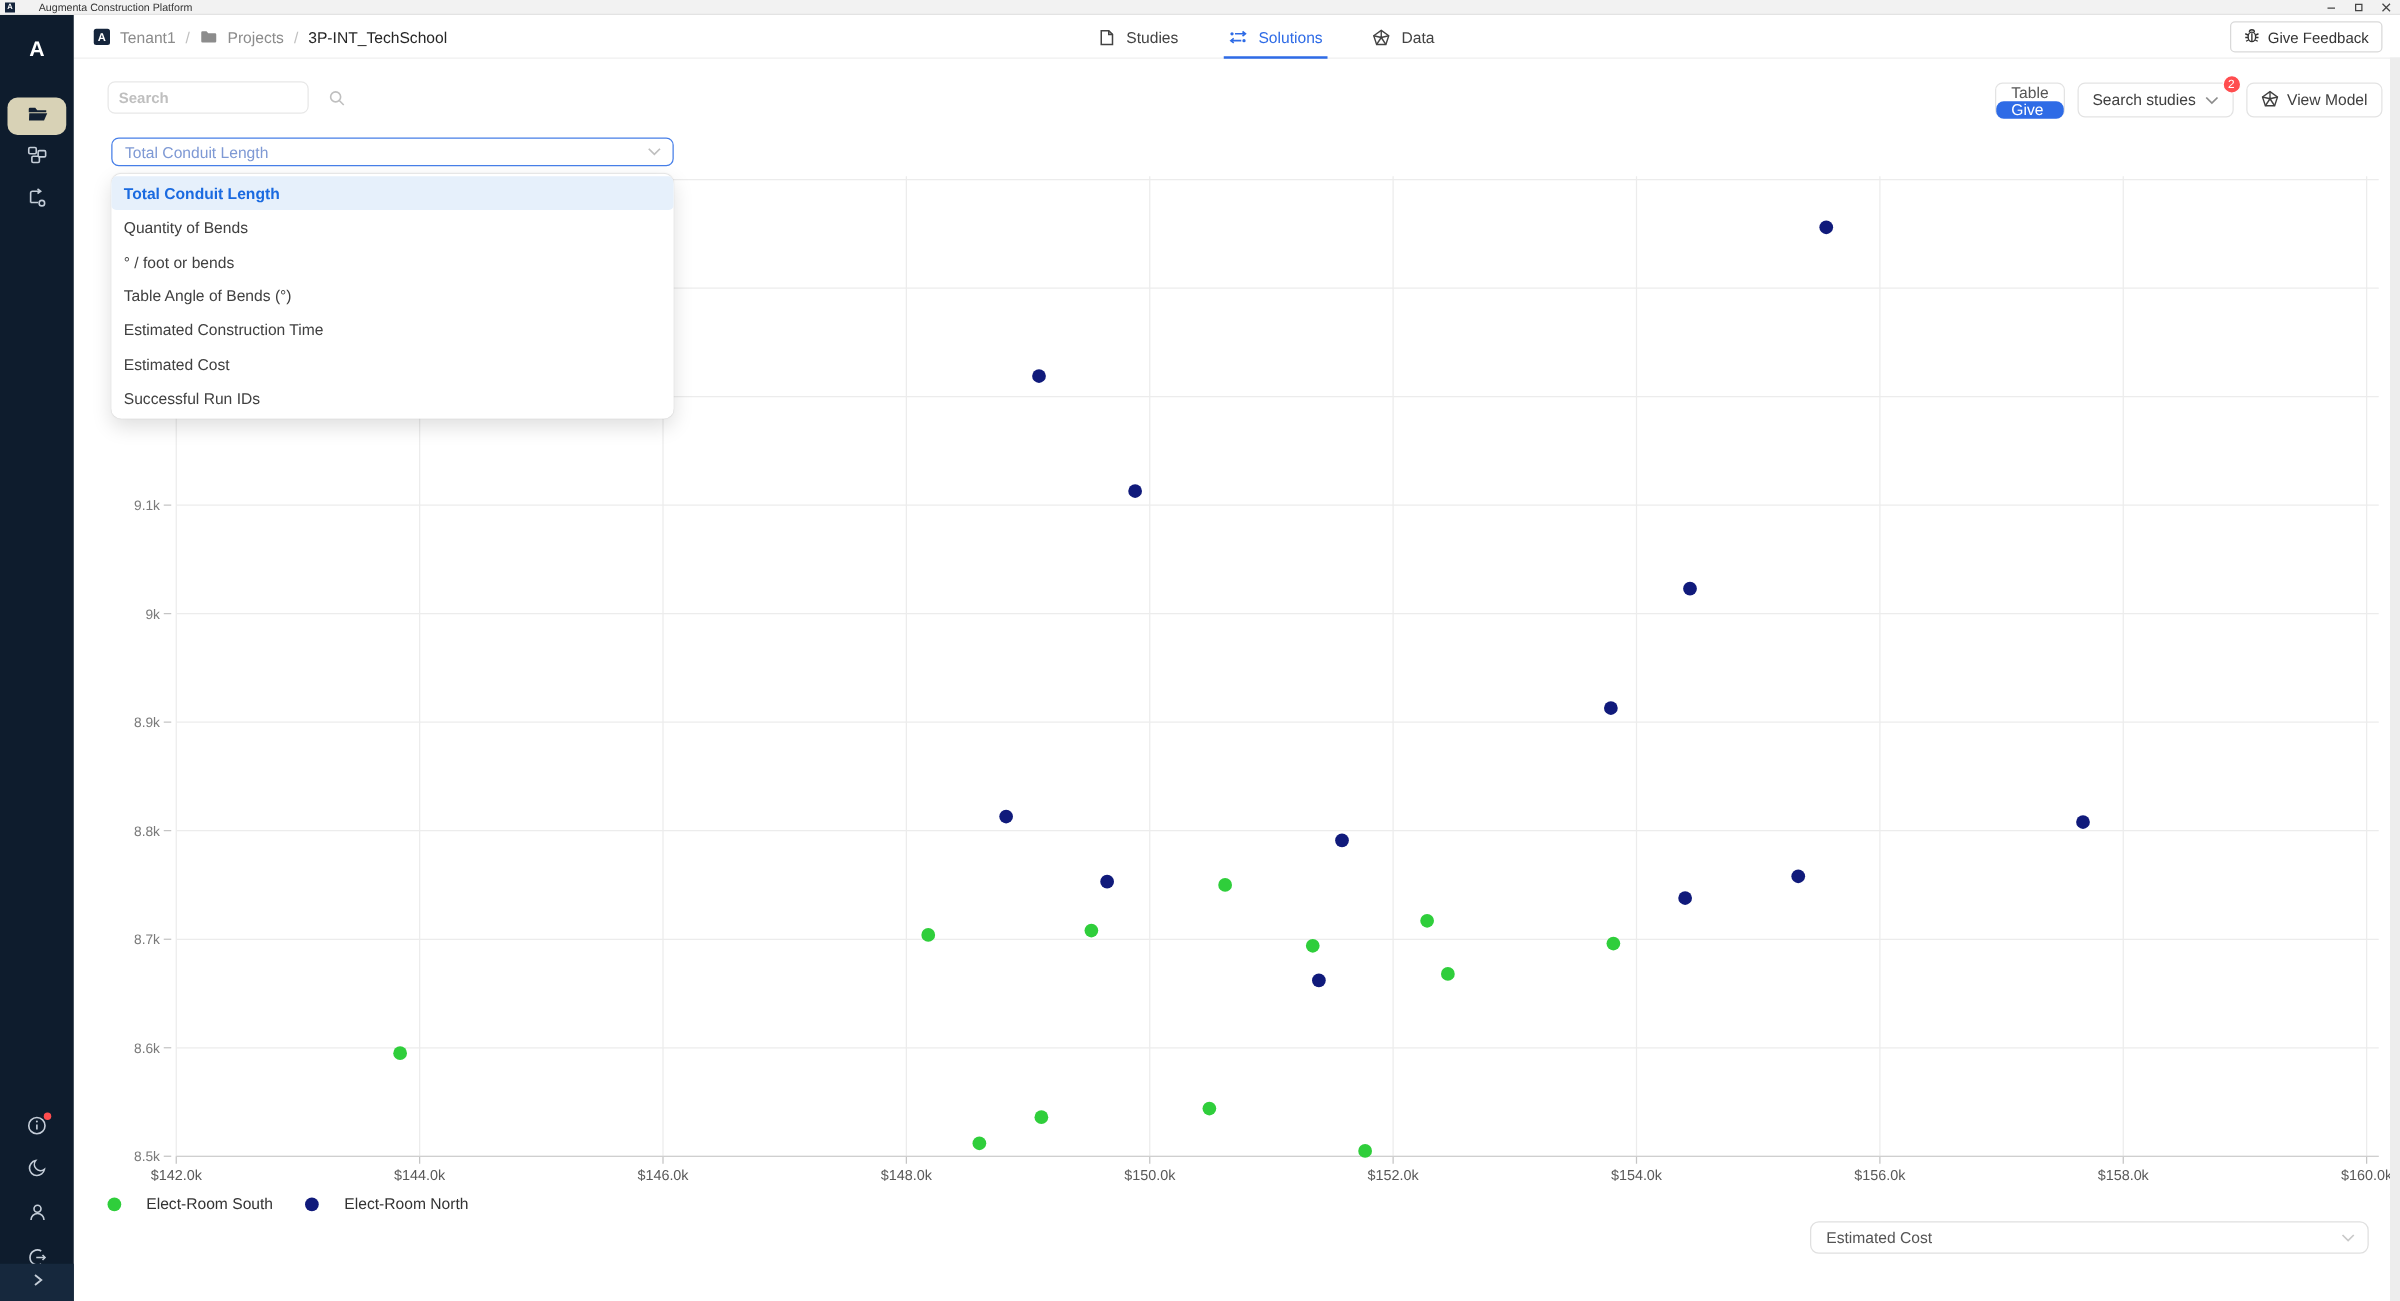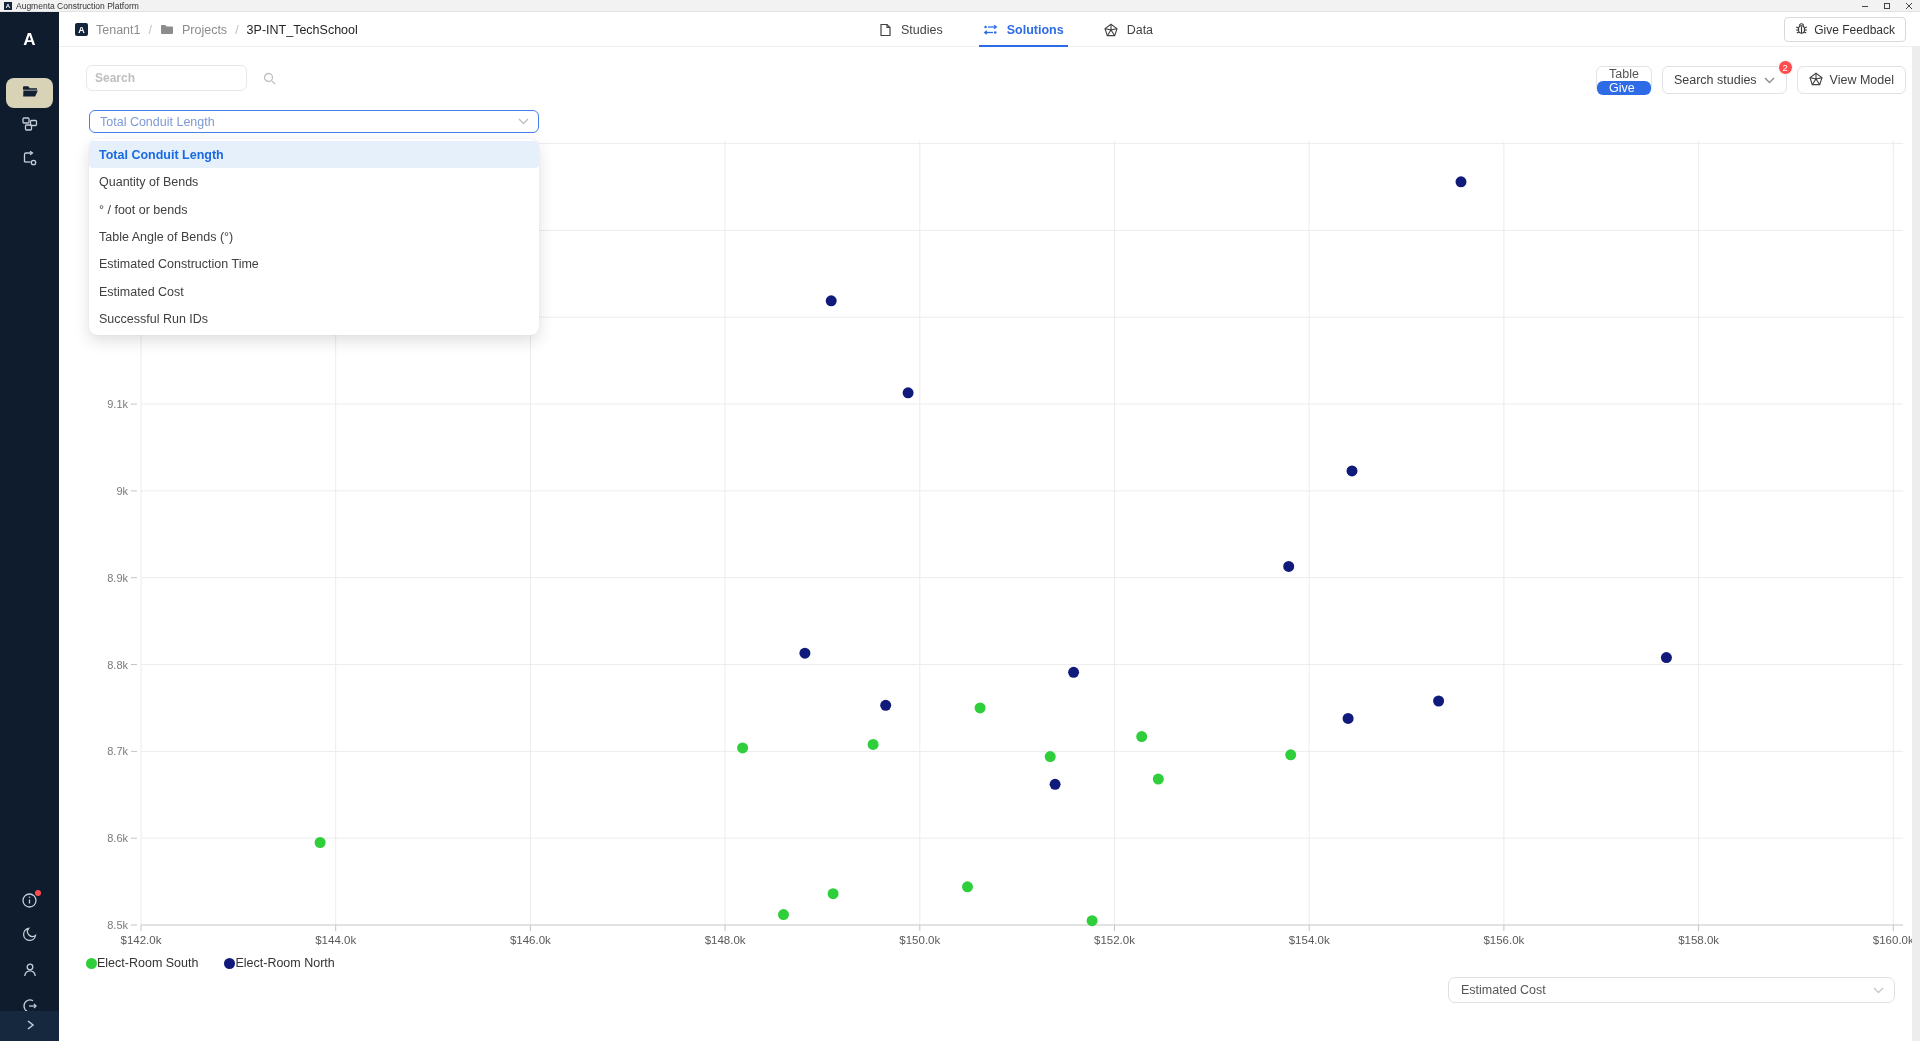--- a/index.html
+++ b/index.html
@@ -2,21 +2,21 @@
 <html><head>
 <meta charset="utf-8">
 <style>
   * { margin:0; padding:0; box-sizing:border-box; }
   body { font-family:"Liberation Sans","DejaVu Sans",sans-serif; background:#fff; }
   .page { position:relative; width:1920px; height:1041px; overflow:hidden; background:#fff; }
 
   
   .titlebar { position:absolute; left:0; top:0; width:1920px; height:12px; background:#f2f2f2; border-bottom:1px solid #e3e3e3; display:flex; align-items:center; z-index:40; }
   .tb-logo { width:8px; height:8px; margin-left:4px; background:#15253c; color:#fff; font-size:6px; font-weight:bold; display:flex; align-items:center; justify-content:center; }
-  .tb-title { font-size:8.5px; color:#333; margin-left:4px; line-height:12px; }
+  .tb-title { font-size:8.5px; color:#333; margin-left:19px; line-height:12px; }
   .tb-controls { margin-left:auto; display:flex; align-items:center; height:12px; }
   .tb-btn { width:22px; height:12px; display:flex; align-items:center; justify-content:center; color:#444; }
   .tb-btn svg { display:block; }
 
   
   .sidebar { position:absolute; left:0; top:12px; width:59px; height:1029px; background:#0e1c2d; z-index:30; }
   .sb-logo { position:absolute; top:18px; left:0; width:59px; text-align:center; color:#fff; font-size:17px; font-weight:bold; }
   .sb-active { position:absolute; left:6px; top:66px; width:47px; height:30px; background:#d8d2b6; border-radius:8px; display:flex; align-items:center; justify-content:center; cursor:pointer; }
   .sb-item { position:absolute; left:0; width:59px; display:flex; justify-content:center; color:#c4cdd8; cursor:pointer; }
   .sb-item svg { display:block; }
@@ -27,21 +27,21 @@
   .header { position:absolute; left:59px; top:12px; width:1861px; height:35px; background:#fff; border-bottom:1px solid #efefef; z-index:20; }
   .breadcrumb { position:absolute; left:16px; top:0; height:35px; display:flex; align-items:center; gap:8px; font-size:12.5px; }
   .bc-logo { width:13px; height:13px; background:#15253c; color:#fff; font-size:9px; font-weight:bold; display:flex; align-items:center; justify-content:center; border-radius:2px; }
   .bc-gray { color:#8c8c8c; cursor:pointer; }
   .bc-sep { color:#c0c0c0; }
   .bc-current { color:#262626; font-weight:500; }
   .bc-folder { color:#8c8c8c; display:flex; }
   .topnav { position:absolute; left:820px; top:0; height:35px; display:flex; align-items:center; gap:40px; }
   .nav-item { display:flex; align-items:center; gap:9px; font-size:12.5px; color:#434343; cursor:pointer; height:35px; position:relative; }
   .nav-item svg { display:block; }
-  .nav-item.active { color:#2e6be6; font-weight:700; }
+  .nav-item.active { color:#2e6be6; font-weight:400; }
   .nav-item.active::after { content:""; position:absolute; left:-4px; right:-4px; bottom:0; height:2px; background:#2e6be6; }
   .feedback-btn { position:absolute; right:14px; top:5px; height:25px; padding:0 10px; border:1px solid #d9d9d9; border-radius:4px; background:#fff; display:flex; align-items:center; gap:6px; font-size:12px; color:#333; cursor:pointer; }
 
   
   .toolbar { position:absolute; left:59px; top:47px; width:1861px; height:50px; background:#fff; z-index:10; }
   .search-box { position:absolute; left:27px; top:18px; width:161px; height:26px; border:1px solid #e8e8e8; border-radius:6px; background:#fff; display:flex; align-items:center; }
   .search-box input { border:none; outline:none; flex:1; font-size:12px; color:#1d4ed8; padding:0 8px; background:transparent; font-family:inherit;font-weight:bold; }
   .search-box input::placeholder { color:#bfbfbf; }
   .search-icon { color:#bfbfbf; margin-right:8px; display:flex; }
   .right-controls { position:absolute; right:14px; top:19px; display:flex; align-items:center; gap:10px; }
@@ -61,21 +61,21 @@
   .opt.sel { background:#e6f0fb; color:#1a6ae0; font-weight:600; border-radius:4px; }
 
   
   svg.chart { position:absolute; left:0; top:0; z-index:1; }
   svg.chart text { font-family:"Liberation Sans","DejaVu Sans",sans-serif; }
   .xt { font-size:11.5px; fill:#595959; }
   .yt { font-size:11px; fill:#7a7a7a; }
 
   
   .legend { position:absolute; left:86px; top:956px; display:flex; align-items:center; gap:26px; z-index:5; }
-  .lgit { display:flex; align-items:center; gap:0; font-size:12.5px; color:#333; cursor:pointer; }
+  .lgit { display:flex; align-items:center; gap:20px; font-size:12.5px; color:#333; cursor:pointer; }
   .lgdot { width:11px; height:11px; border-radius:50%; display:inline-block; }
 
   
   .xaxis-select { position:absolute; left:1448px; top:977px; width:447px; height:26px; border:1px solid #e0e0e0; border-radius:7px; background:#fff; display:flex; align-items:center; z-index:5; cursor:pointer; }
   .xaxis-select .val { flex:1; padding-left:12px; font-size:12.5px; color:#555; }
   .xaxis-select .chev { margin-right:10px; color:#c9c9c9; }
 
   .scroll-strip { position:absolute; right:0; top:46px; width:8px; height:995px; background:#ededed; z-index:35; }
 </style>
 </head>

